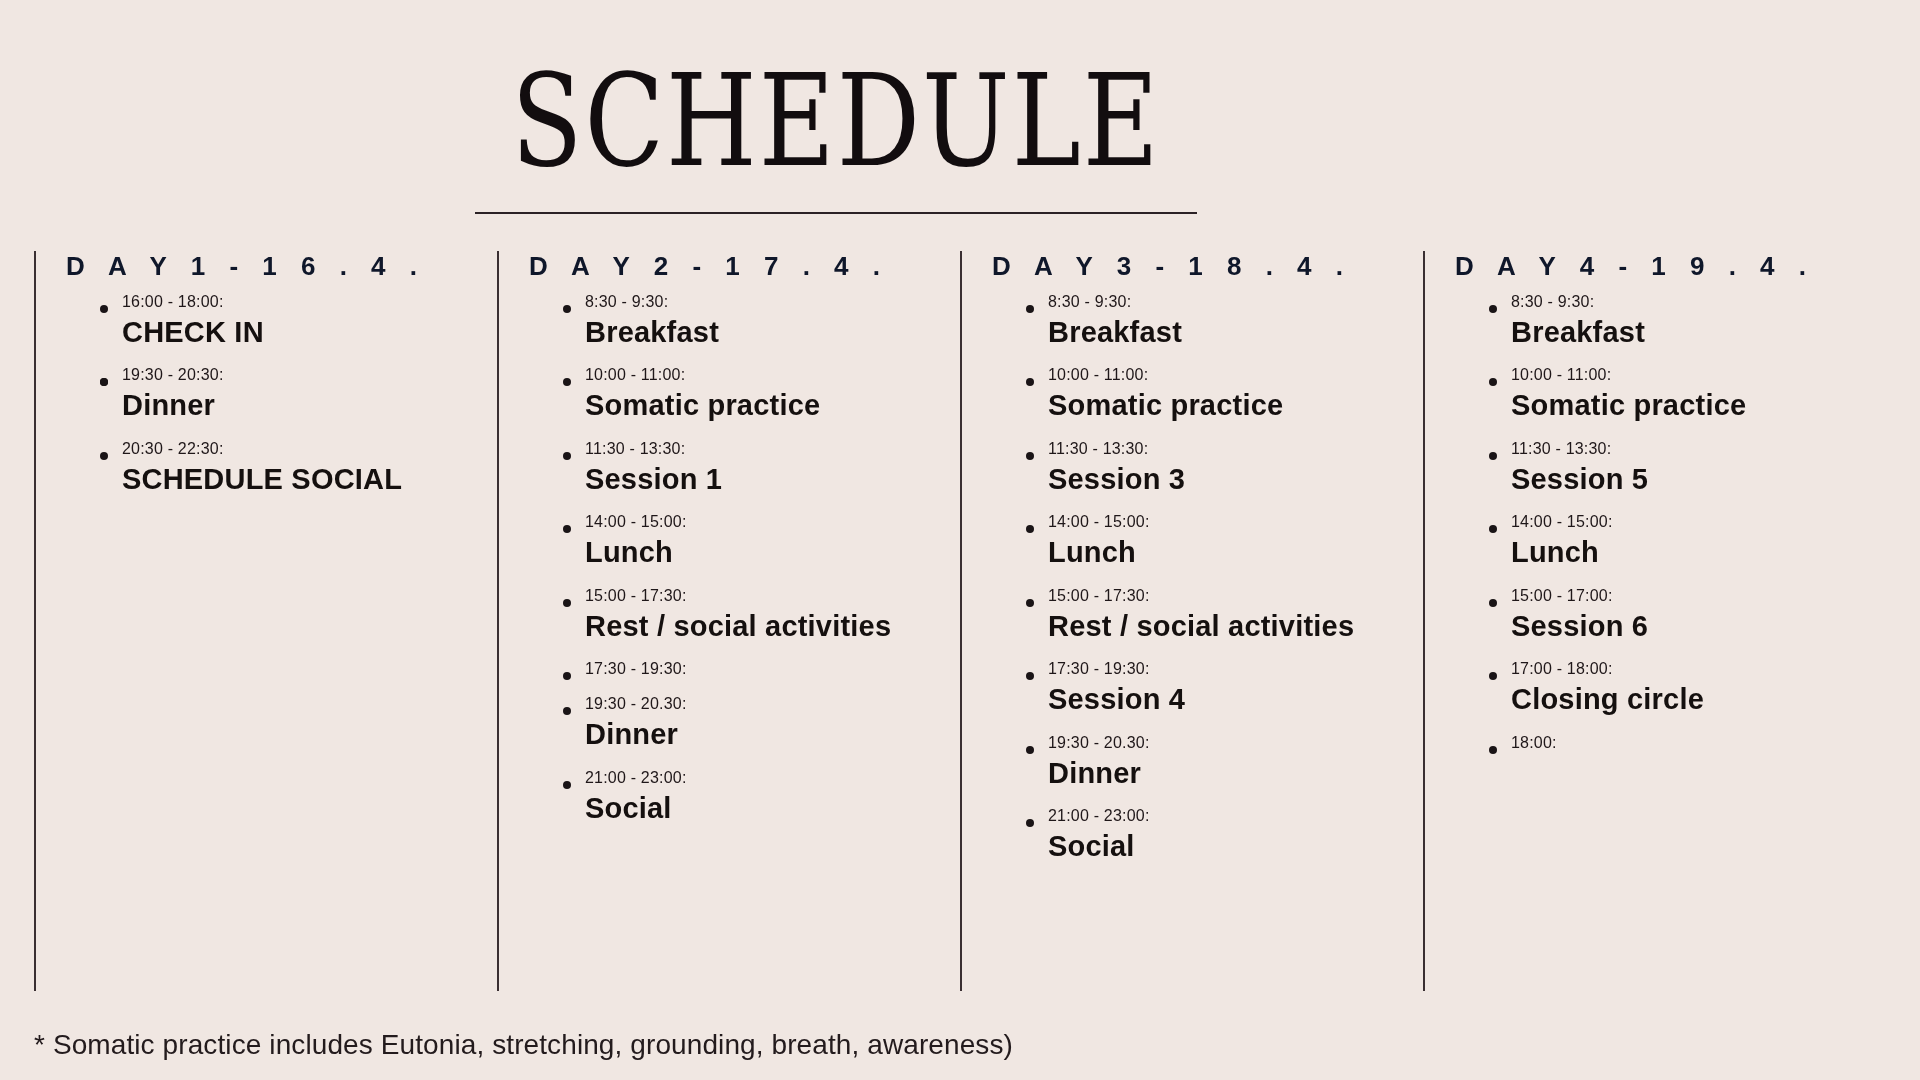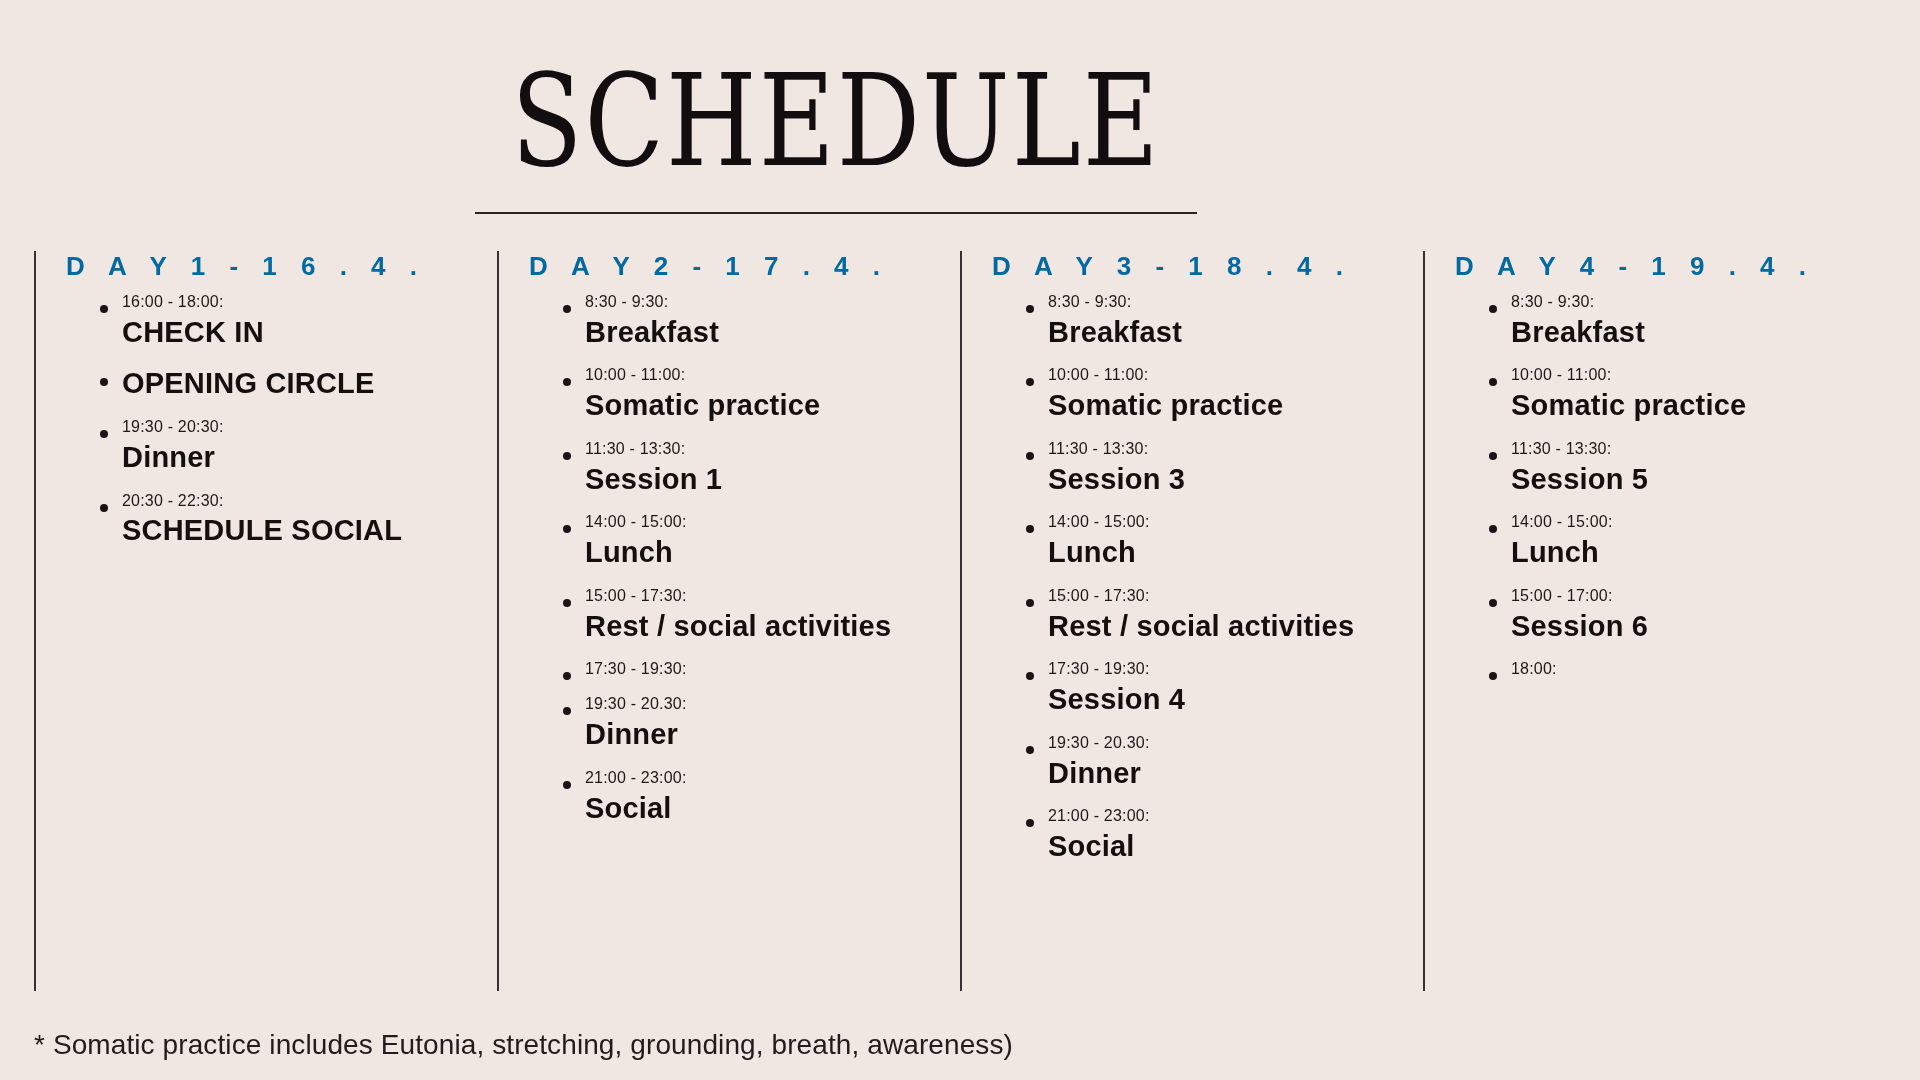--- a/index.html
+++ b/index.html
@@ -68,21 +68,21 @@
     top: 0;
     bottom: 0;
     width: 2px;
     background: #3a2f32;
   }
   .day-title {
     font-family: "Liberation Sans", sans-serif;
     font-weight: bold;
     font-size: 26px;
     letter-spacing: 8.5px;
-    color: #0369a1;
+    color: #0f172a;
     margin: 0 0 6px 0;
     white-space: nowrap;
   }
   ul.items {
     margin: 10px 0 0 0;
     padding-left: 56px;
     list-style: none;
   }
   ul.items li {
     position: relative;
@@ -140,21 +140,20 @@
 
     <div class="col">
       <div class="divider"></div>
       <div class="day-title">D A Y  1  -  1 6 . 4 .</div>
       <ul class="items">
         <li>
           <span class="time">16:00 - 18:00:</span>
           <span class="label">CHECK IN</span>
         </li>
         <li>
-          <span class="label">OPENING CIRCLE</span>
         </li>
         <li>
           <span class="time">19:30 - 20:30:</span>
           <span class="label">Dinner</span>
         </li>
         <li>
           <span class="time">20:30 - 22:30:</span>
           <span class="label">SCHEDULE SOCIAL</span>
         </li>
       </ul>
@@ -255,20 +254,24 @@
         </li>
         <li>
           <span class="time">14:00 - 15:00:</span>
           <span class="label">Lunch</span>
         </li>
         <li>
           <span class="time">15:00 - 17:00:</span>
           <span class="label">Session 6</span>
         </li>
         <li>
+          <span class="time">17:00 - 18:00:</span>
+          <span class="label">Closing circle</span>
+        </li>
+        <li>
           <span class="time">18:00:</span>
         </li>
       </ul>
     </div>
 
   </div>
 
   <div class="footnote">* Somatic practice includes Eutonia, stretching, grounding, breath, awareness)</div>
 
 </div>

